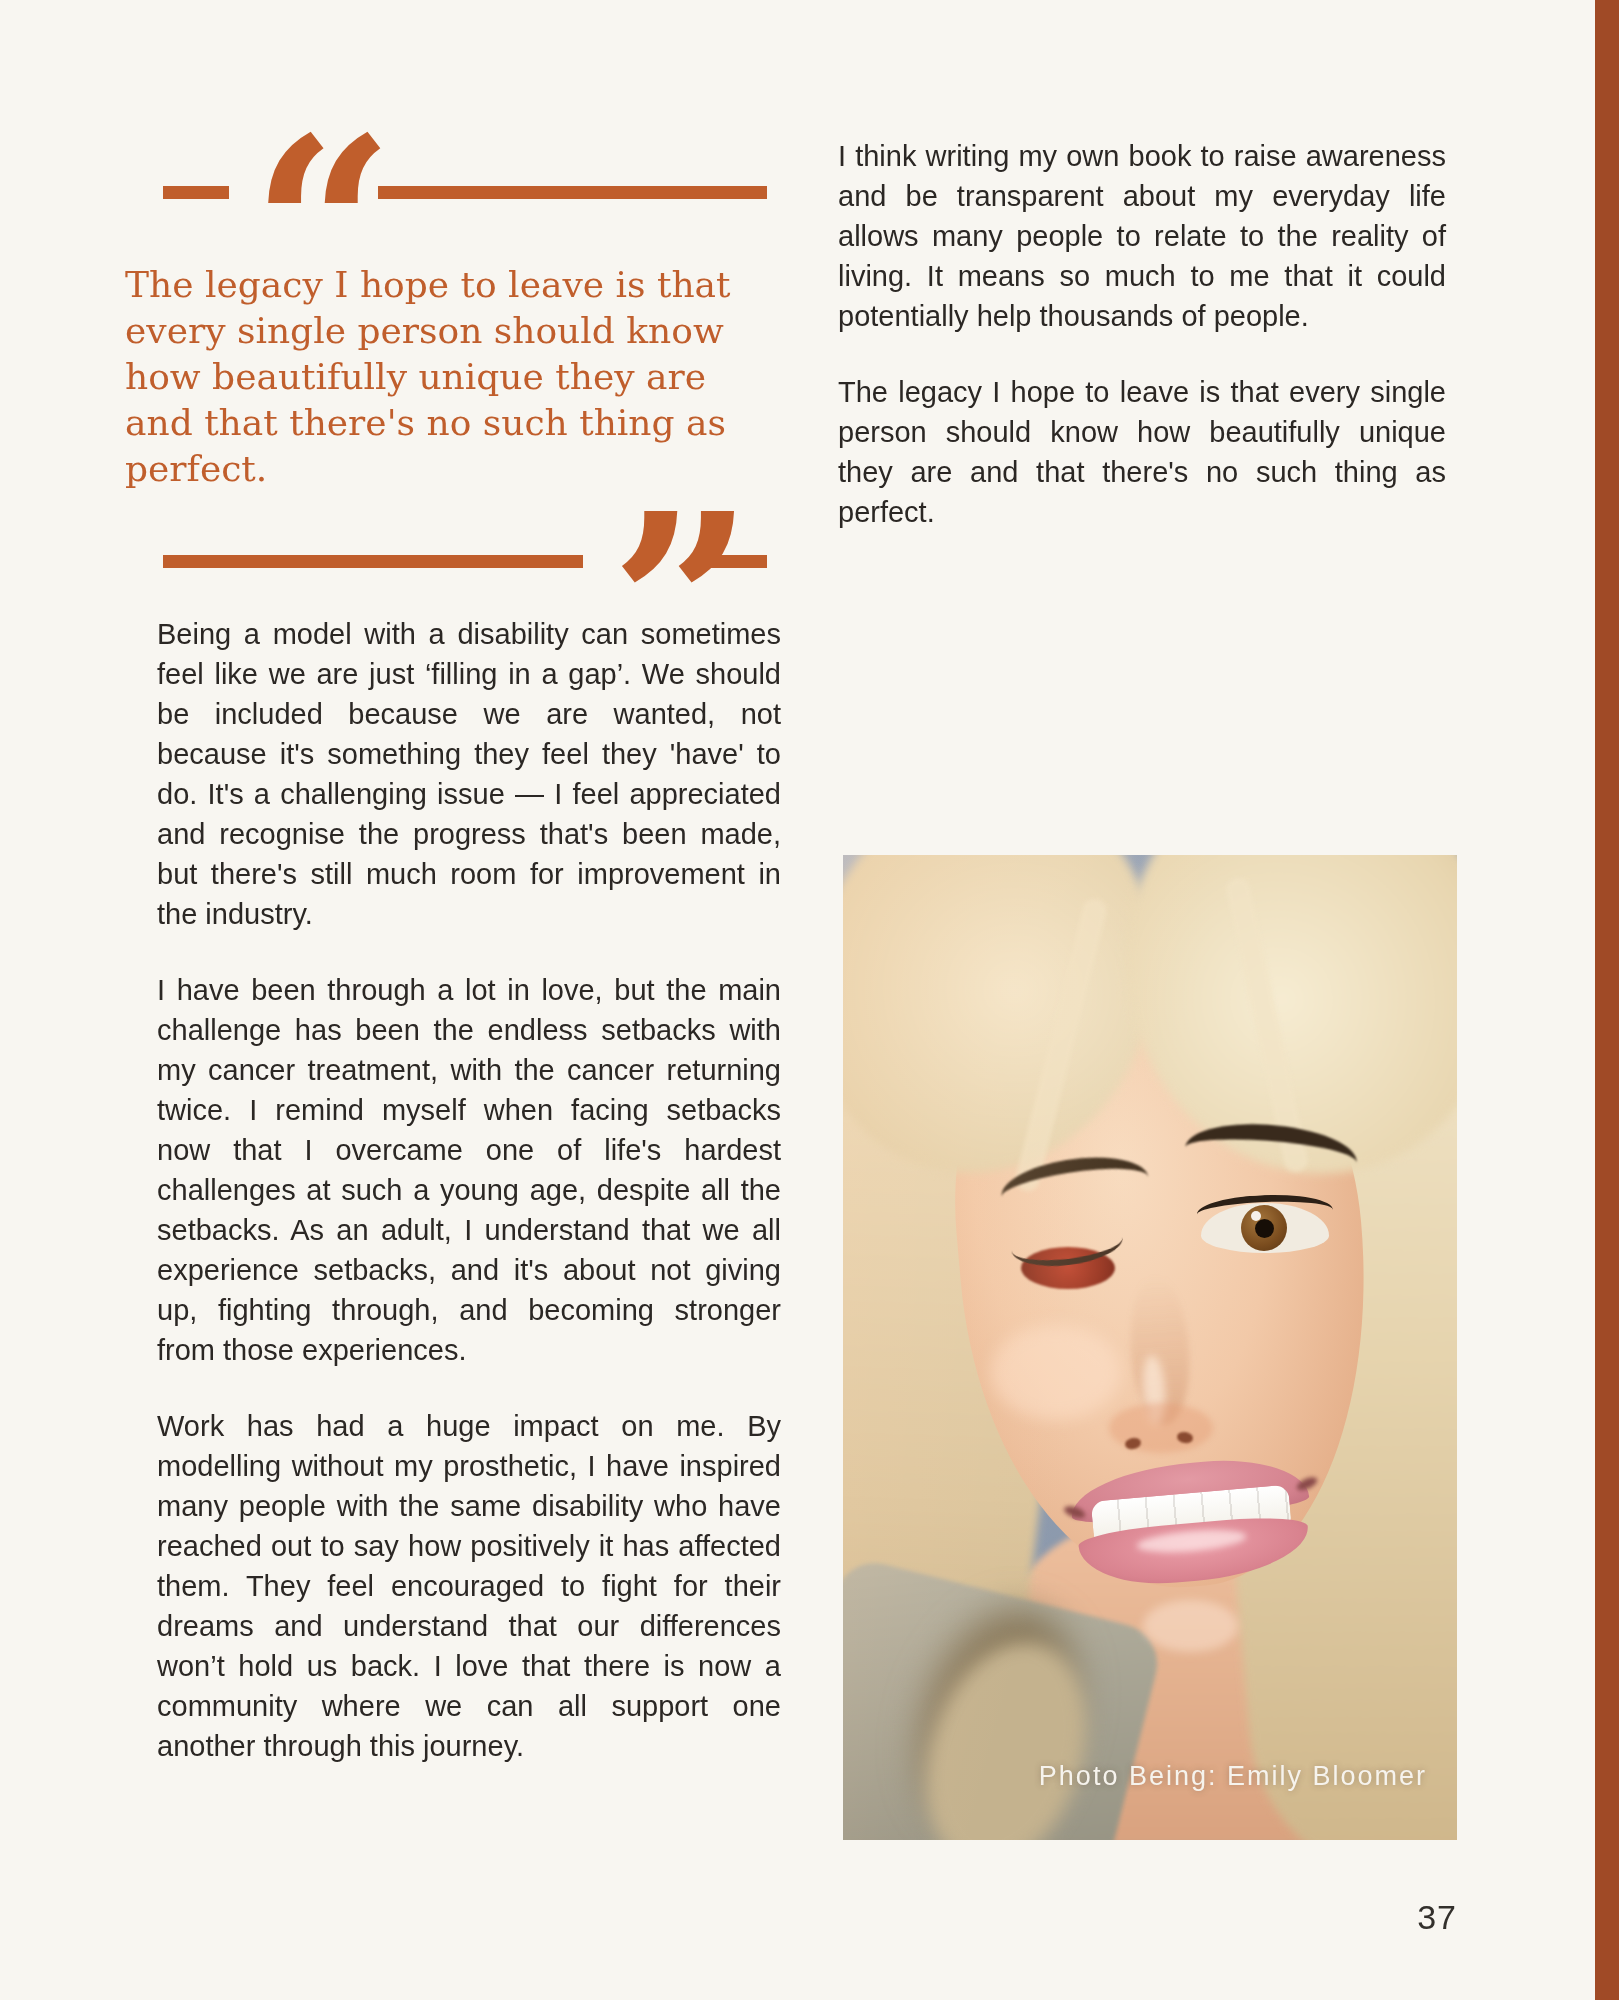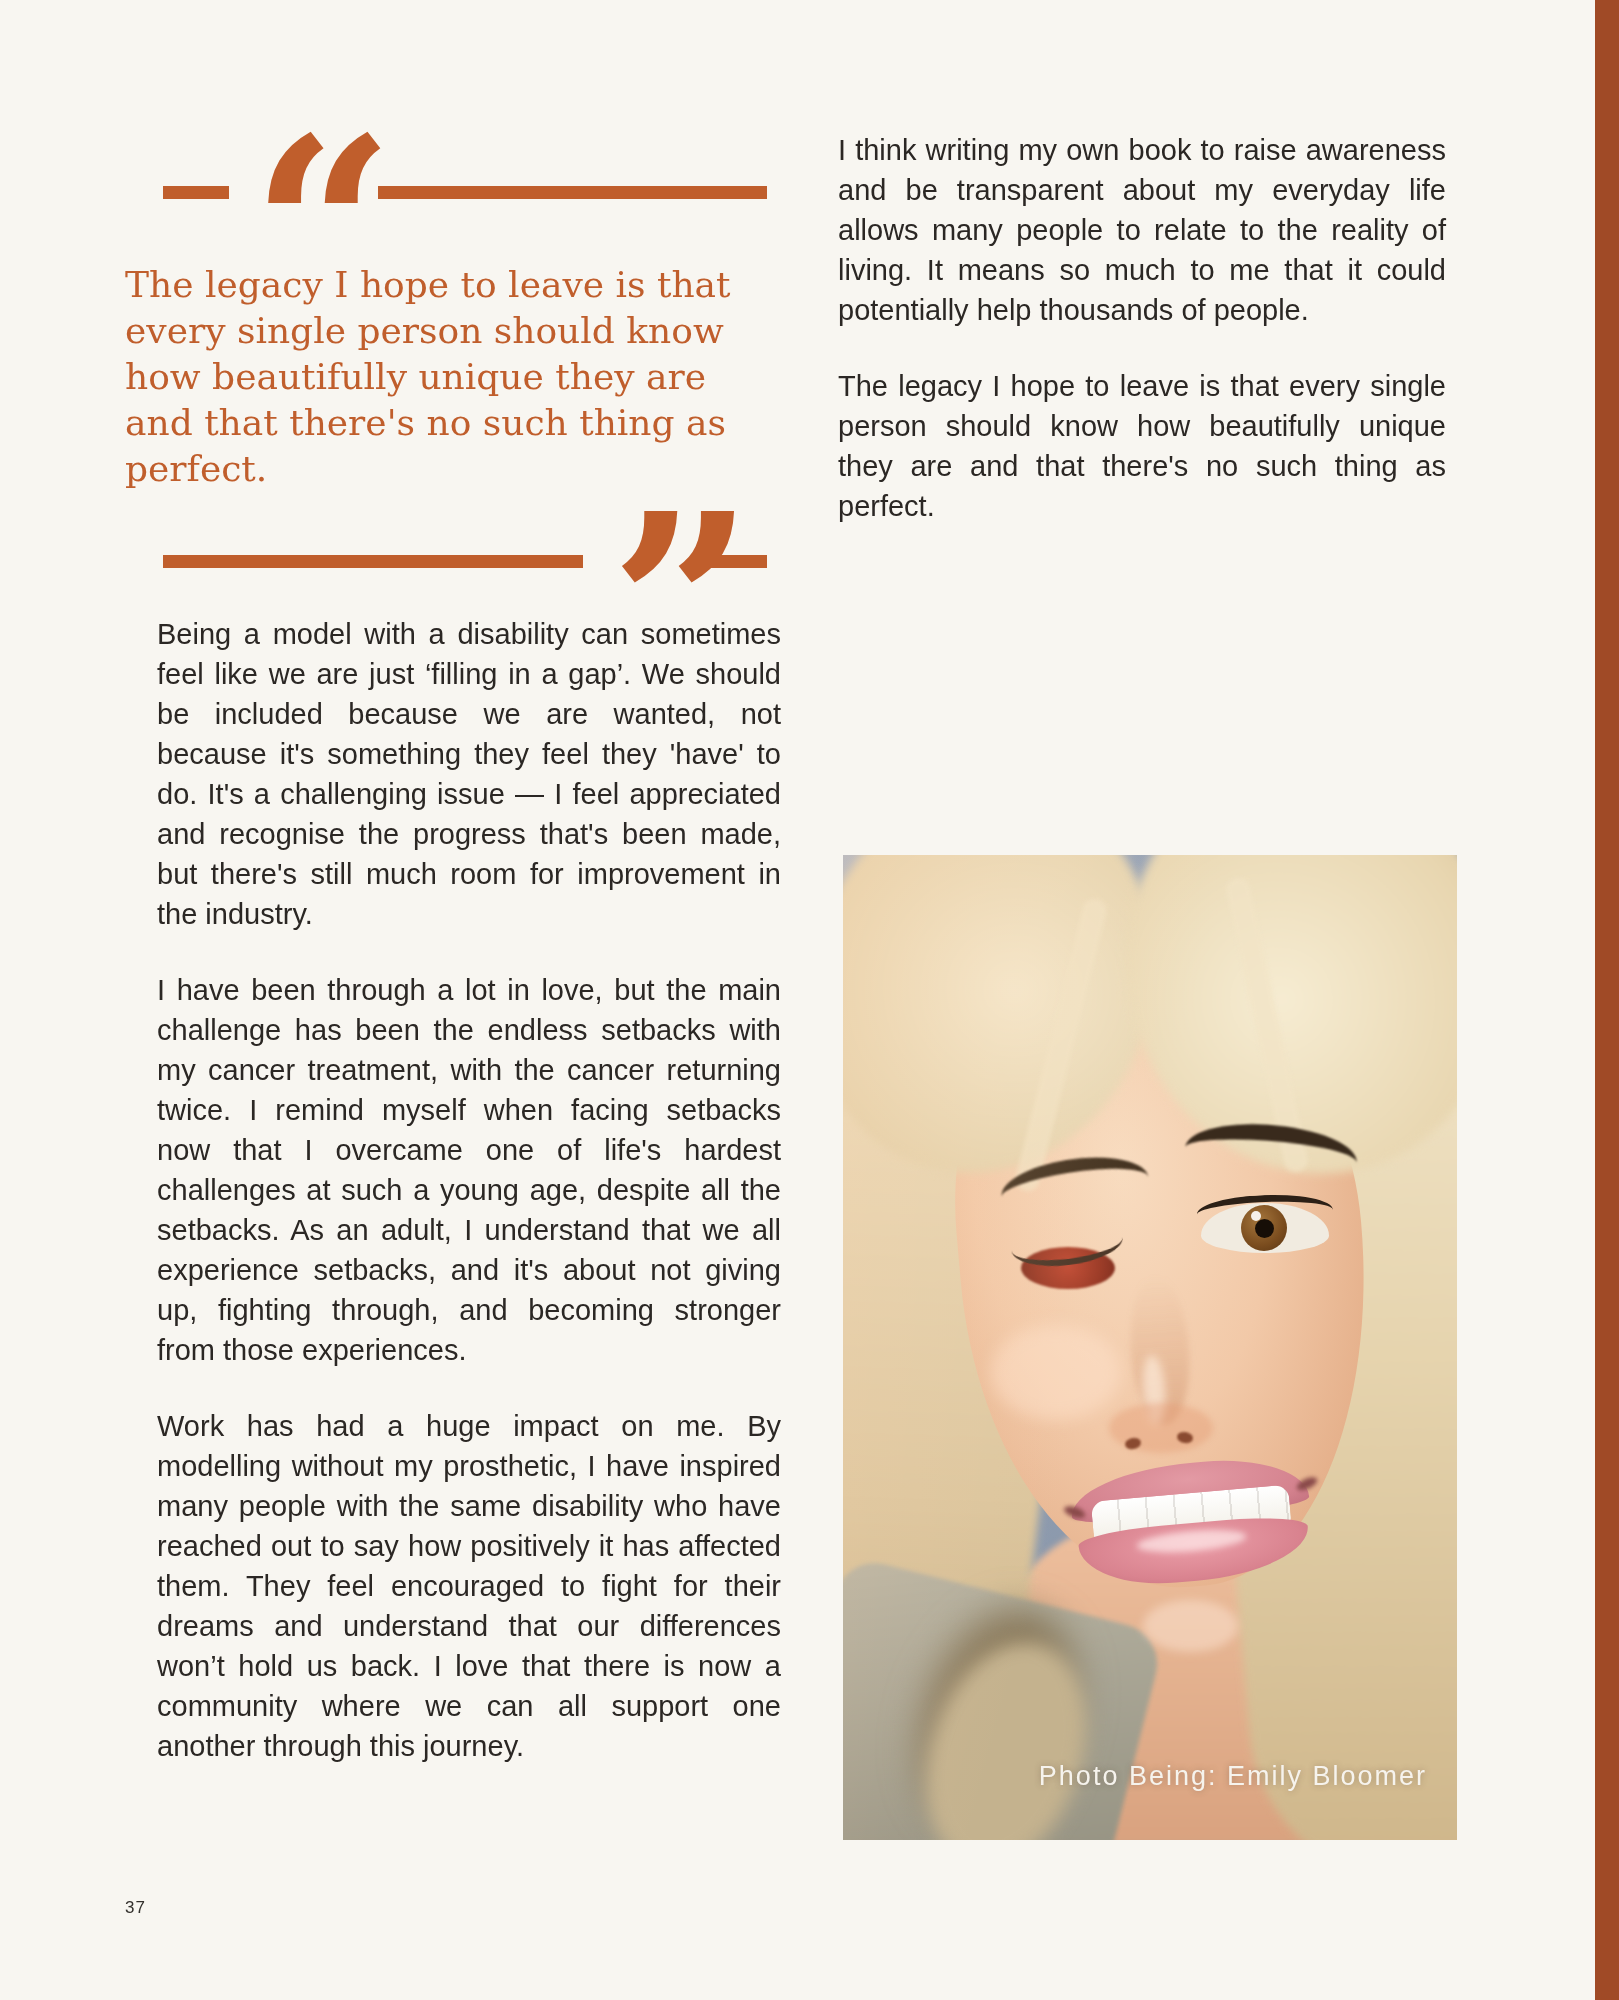--- a/index.html
+++ b/index.html
@@ -47,21 +47,21 @@
     font-size:36px;line-height:46px;
     color:var(--accent);
     font-weight:400;
   }
 
   
   .col{position:absolute;text-align:justify;font-size:29px;line-height:40px;color:var(--ink);}
   .col p{margin:0 0 36px 0;}
   .col p:last-child{margin-bottom:0;}
   .col-left{left:125px;top:614px;width:624px;margin-left:32px;}
-  .col-right{left:838px;top:130px;width:608px;}
+  .col-right{left:838px;top:136px;width:608px;}
   .bold-lead{font-weight:normal;}
 
   
   .photo{
     position:absolute;left:843px;top:855px;width:614px;height:985px;
     overflow:hidden;
     background:linear-gradient(118deg,#a2b0c5 0%,#8b99ad 45%,#9aa3ae 100%);
   }
   .photo *{position:absolute;}
   .chest{left:150px;top:660px;width:360px;height:330px;
@@ -148,21 +148,21 @@
     background:linear-gradient(105deg,rgba(255,215,175,.30) 0%,rgba(255,215,175,0) 45%);}
   .photo-credit{
     right:30px;bottom:48px;
     color:#f6f3ed;font-size:27px;letter-spacing:2px;
     text-shadow:0 0 6px rgba(80,60,50,.35);
     white-space:nowrap;
   }
 
   .page-number{
     position:absolute;left:125px;top:1898px;width:1332px;
-    text-align:left;font-size:17px;color:#33302c;letter-spacing:1px;
+    text-align:right;font-size:34px;color:#33302c;letter-spacing:1px;
   }
 </style>
 </head>
 <body>
 
 <div class="page">
 
   <div class="rule-row top">
     <div class="dash"></div>
     <span class="q-glyph">“</span>

